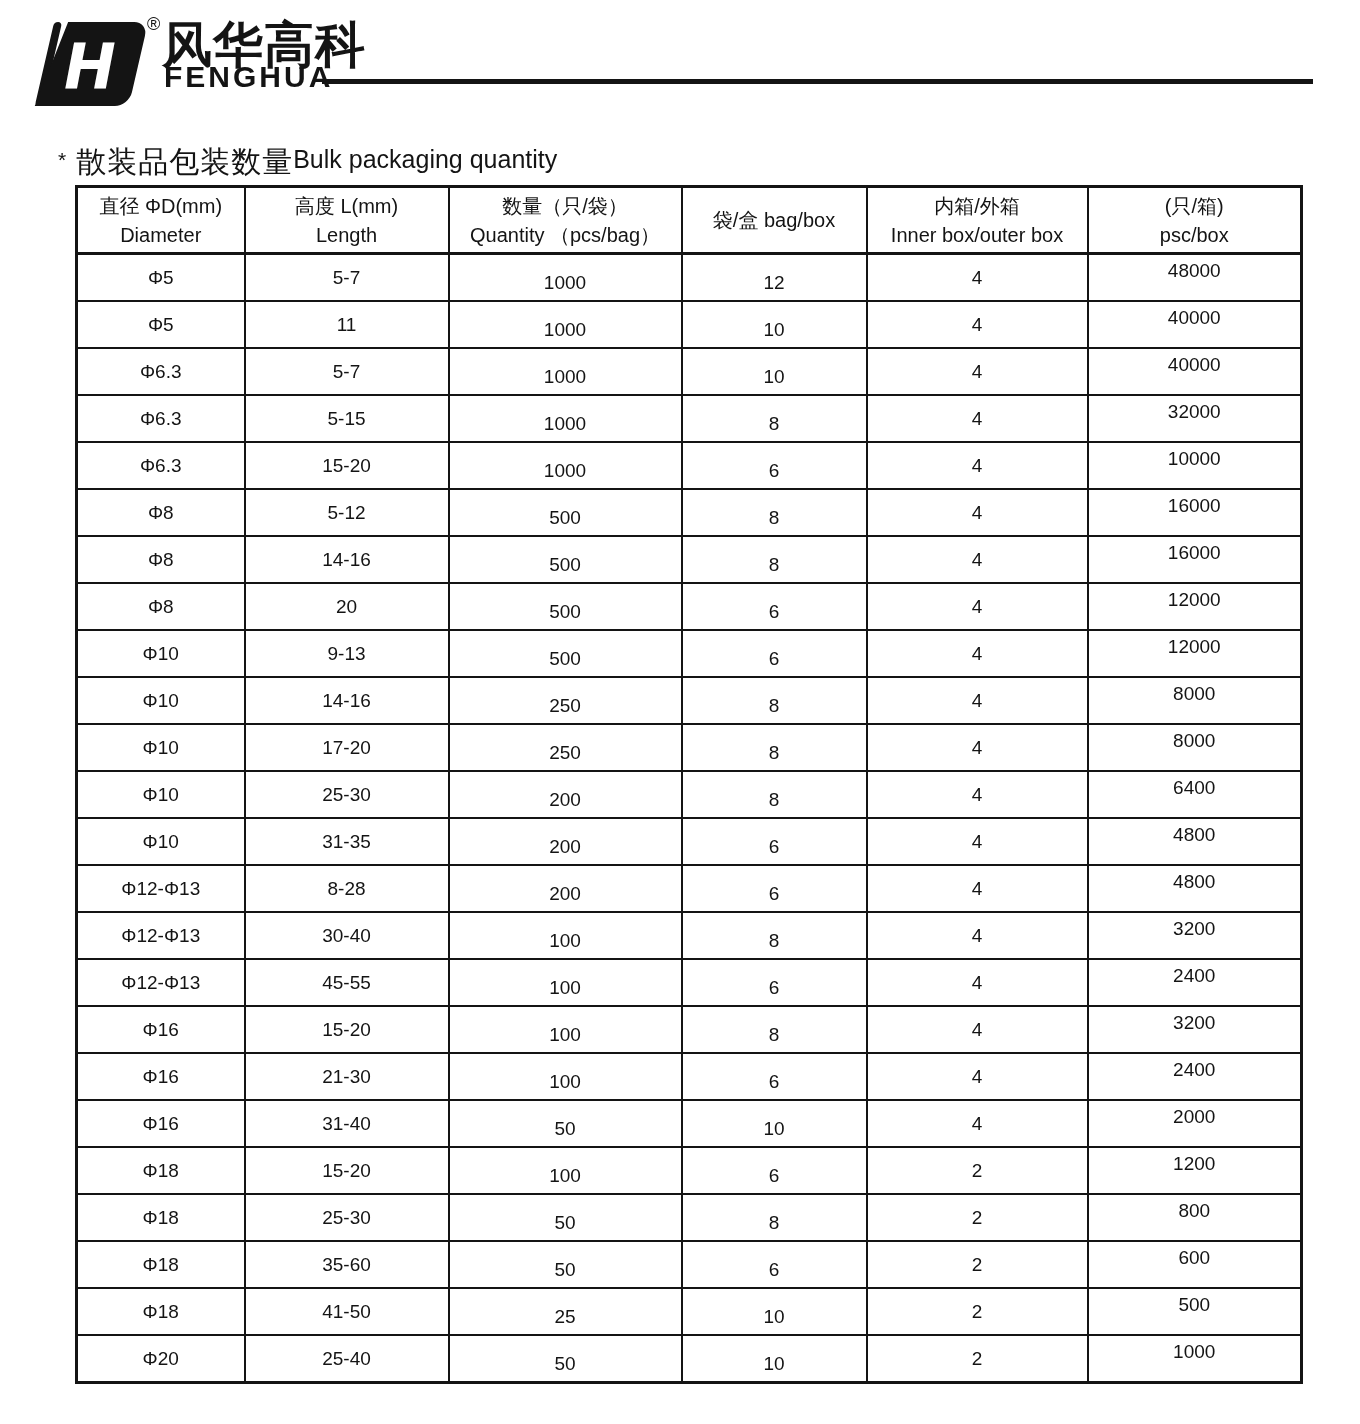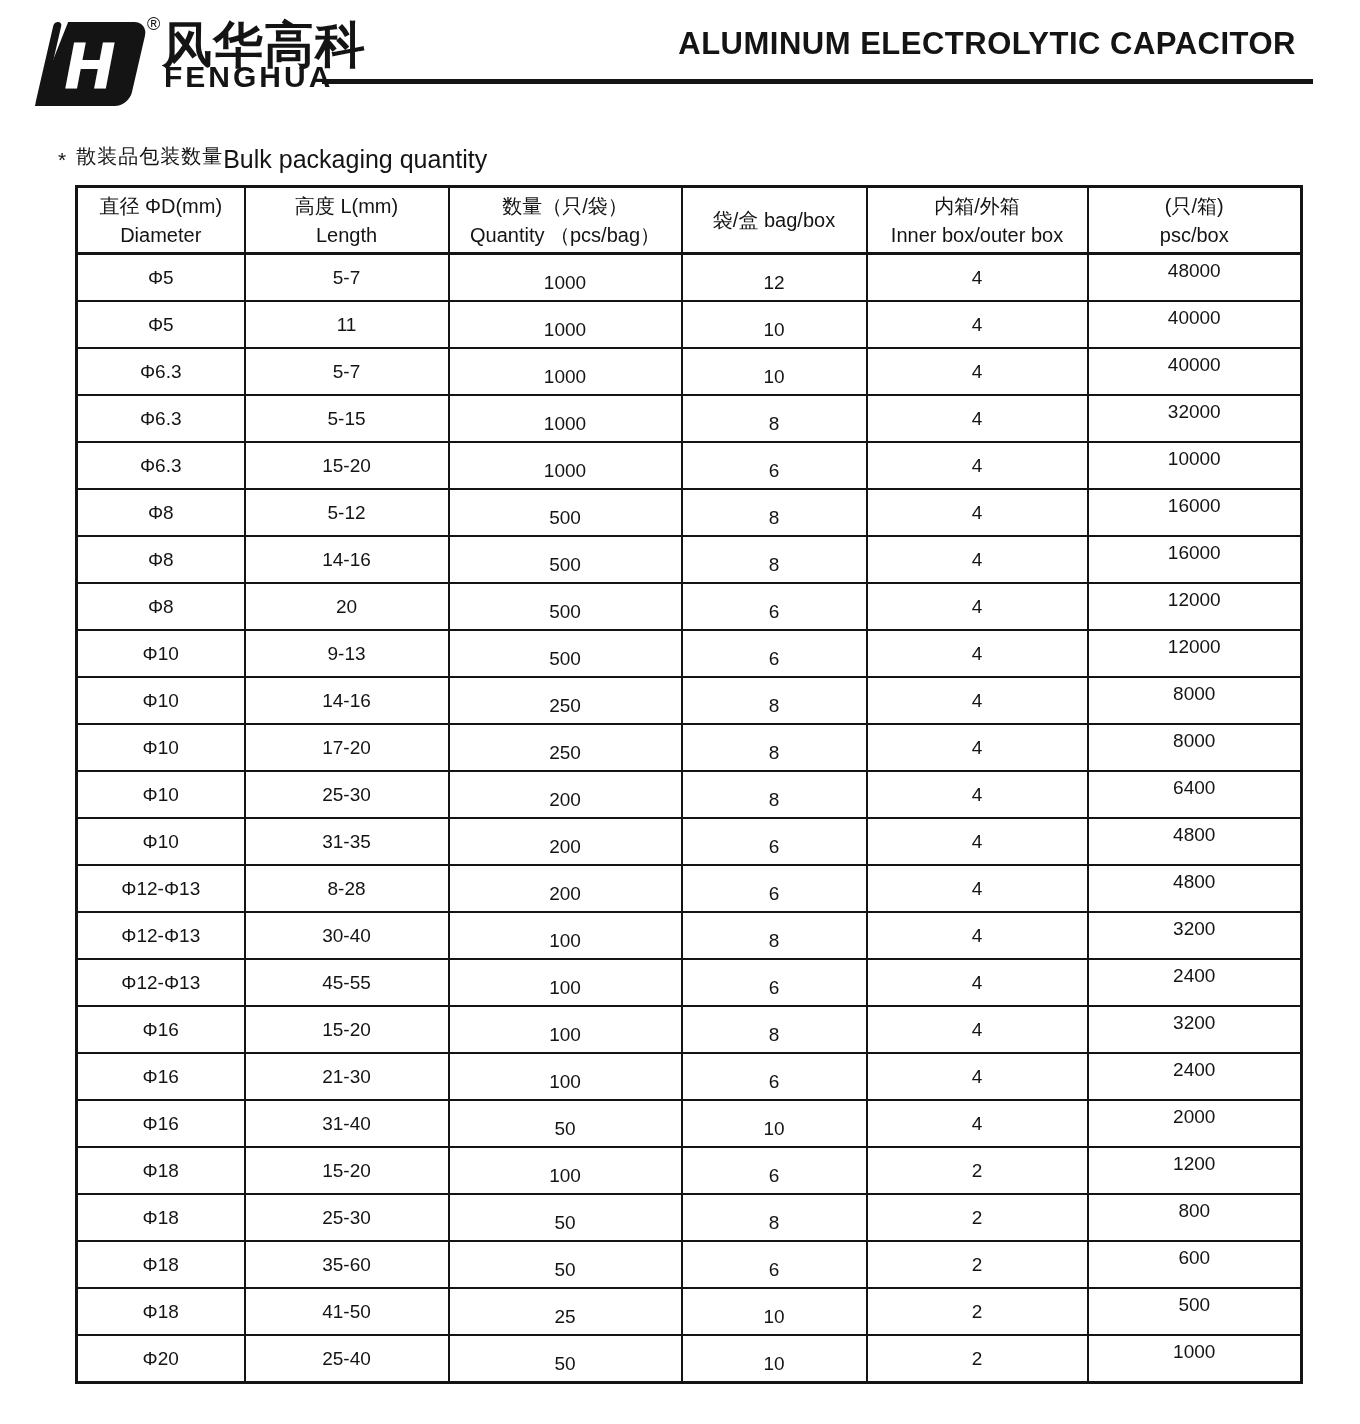--- a/index.html
+++ b/index.html
@@ -33,21 +33,21 @@
   .title-rule{
     position:absolute;left:322px;top:79px;
     width:991px;height:5px;background:#141414;
   }
   
   .section-label{
     position:absolute;left:58px;top:144px;
     display:flex;align-items:flex-start;
   }
   .section-label .asterisk{font-size:21px;line-height:1.2;margin-right:10px;padding-top:3px;}
-  .section-label .cn{font-size:20px;line-height:1.2;letter-spacing:1px;font-family:Liberation Serif, serif;}
+  .section-label .cn{font-size:30px;line-height:1.2;letter-spacing:1px;font-family:Liberation Serif, serif;}
   .section-label .en{font-size:25px;line-height:1.25;}
   
   table.pack{
     position:absolute;left:75px;top:185px;
     width:1225px;border-collapse:collapse;table-layout:fixed;
     border:3px solid #141414;
   }
   table.pack th,table.pack td{
     border:2px solid #141414;
     text-align:center;vertical-align:middle;
@@ -76,21 +76,20 @@
     <g transform="translate(22,0) skewX(-13)" fill="#141414">
       <rect x="0" y="8" width="8" height="84" rx="4"></rect>
       <path d="M14 8 h66 a14 14 0 0 1 14 14 v56 a14 14 0 0 1 -14 14 h-80 z"></path>
     </g>
     <text x="56" y="74" text-anchor="middle" font-family="'DejaVu Sans','Liberation Sans',sans-serif" font-size="62" font-weight="bold" font-style="italic" fill="#ffffff">H</text>
   </svg>
   <span class="reg-mark">®</span>
   <div class="brand-cn">风华高科</div>
   <div class="brand-en">FENGHUA</div>
 
-  <h1 class="doc-title">ALUMINUM ELECTROLYTIC CAPACITOR</h1>
   <div class="title-rule"></div>
 
   <div class="section-label">
     <span class="asterisk">*</span>
     <span class="cn">散装品包装数量</span>
     <span class="en">Bulk packaging quantity</span>
   </div>
 
   <table class="pack">
     <colgroup>

